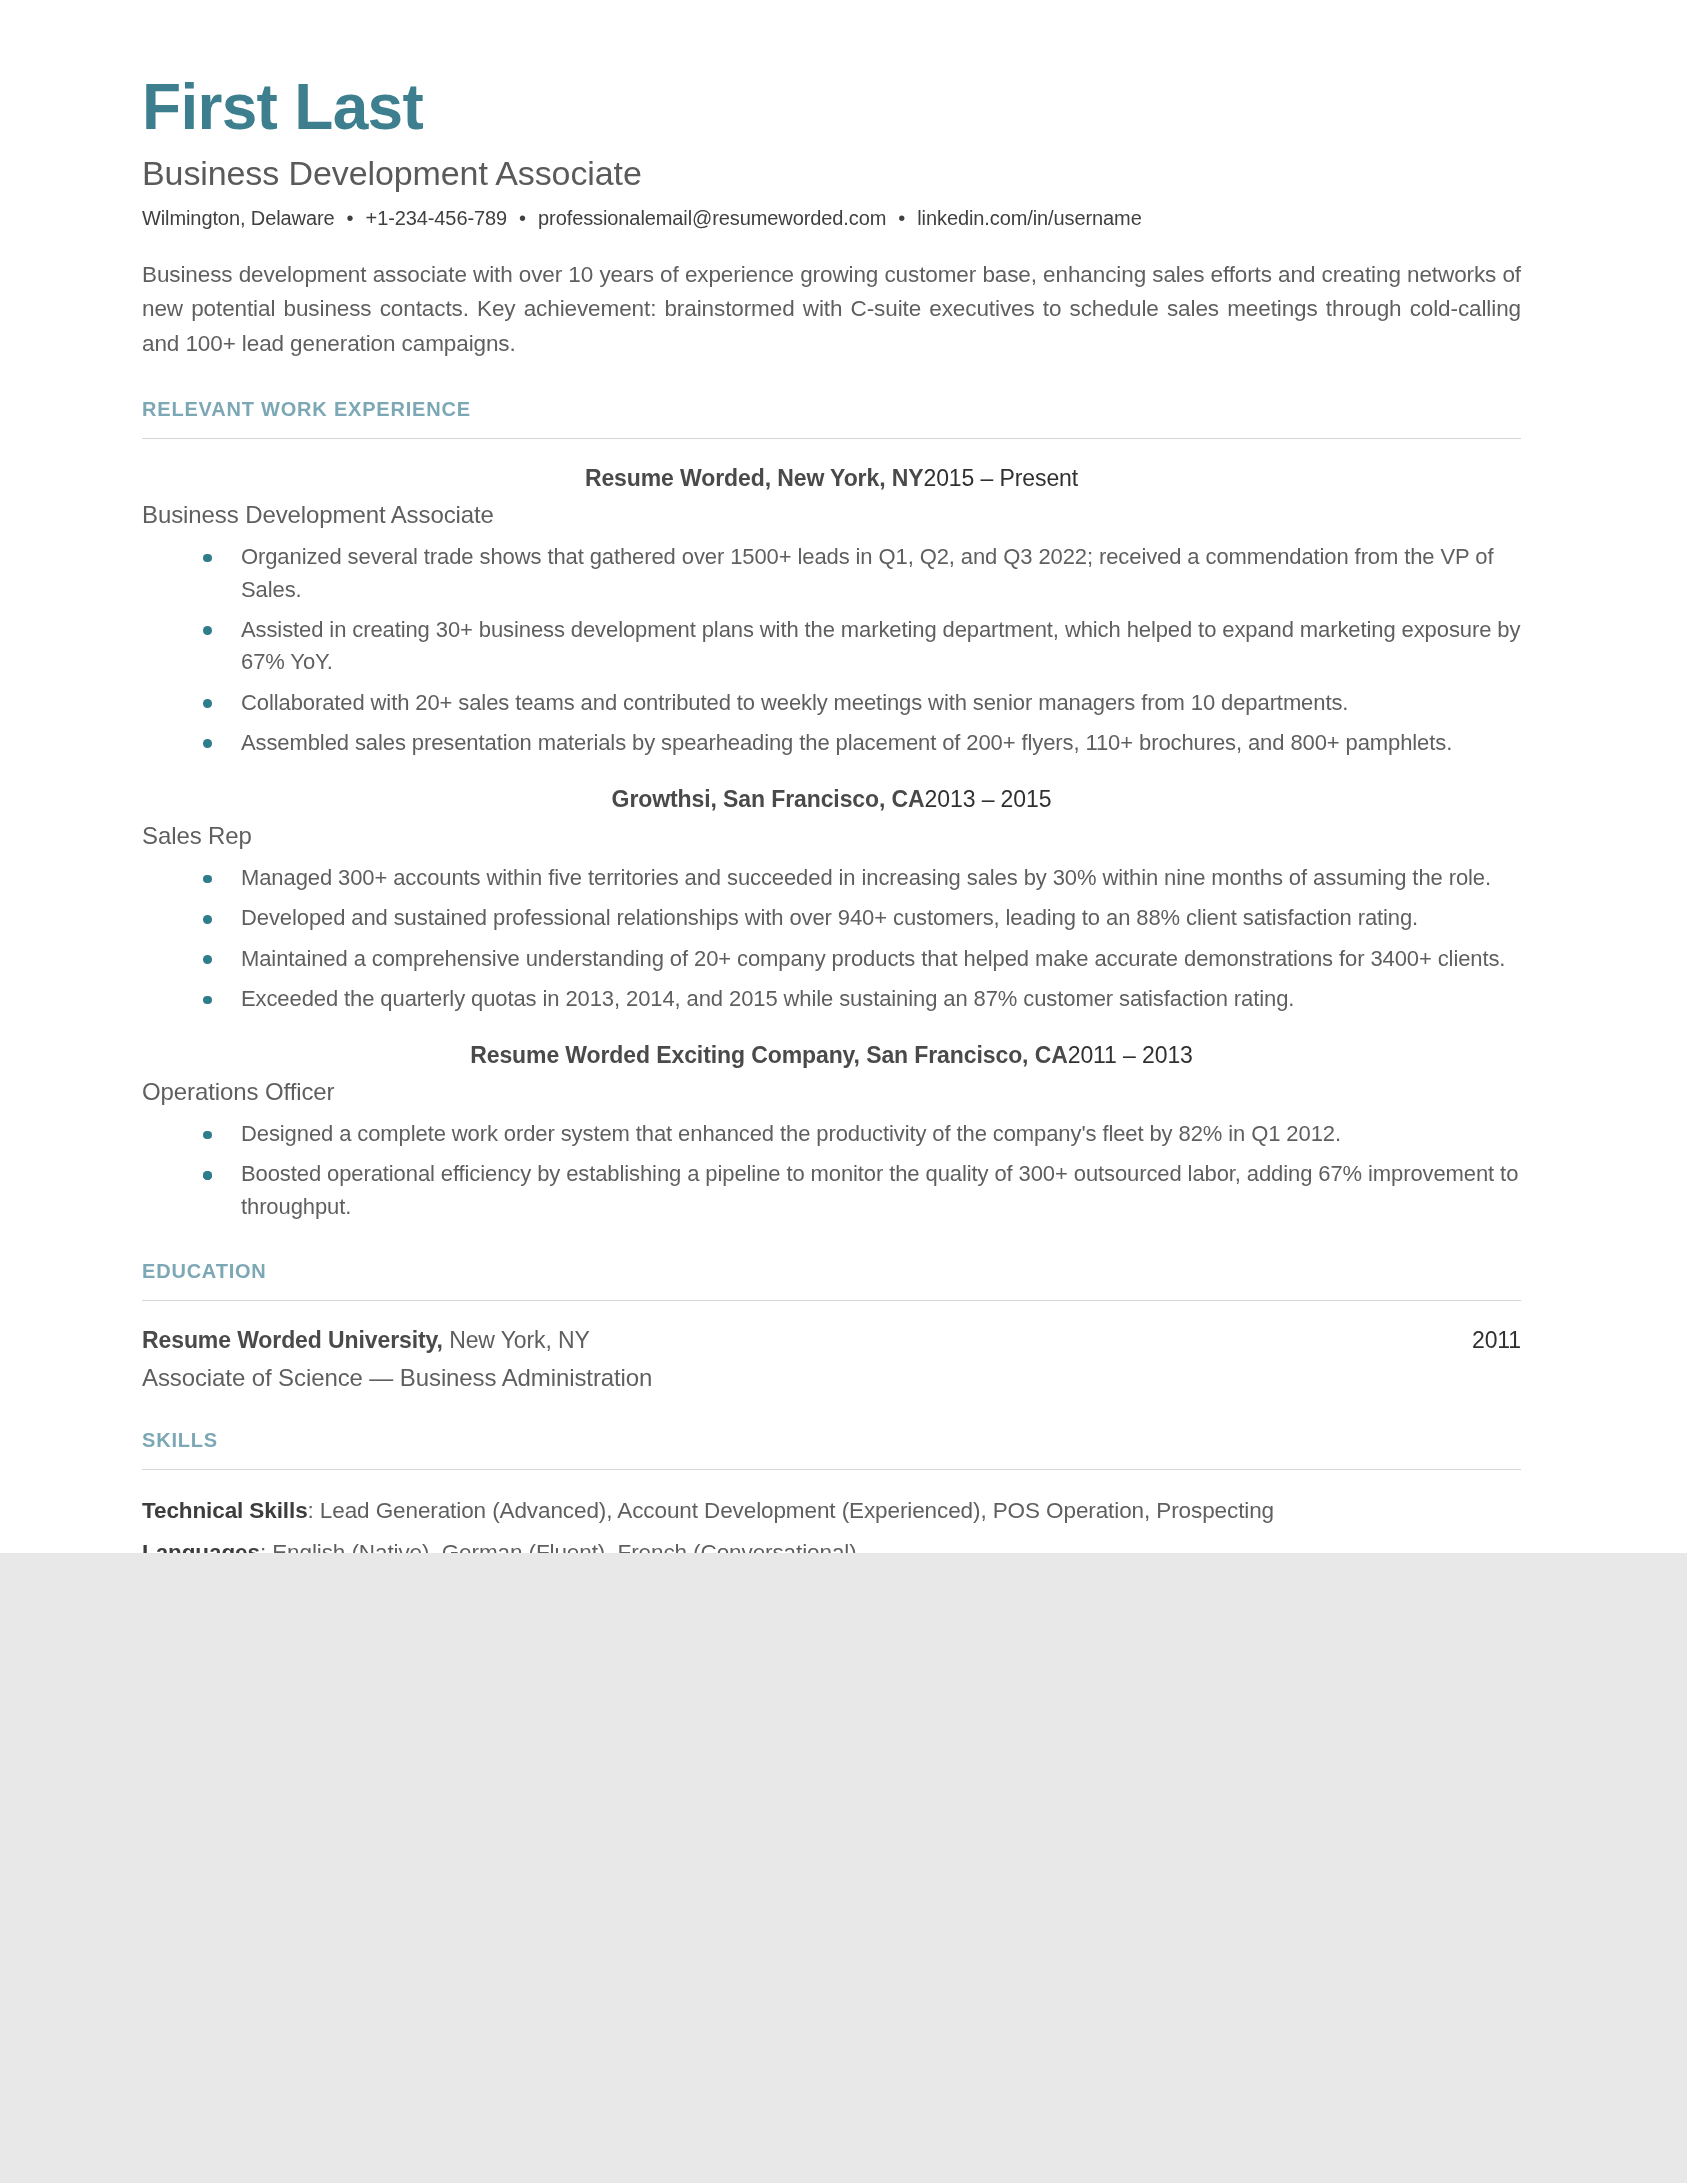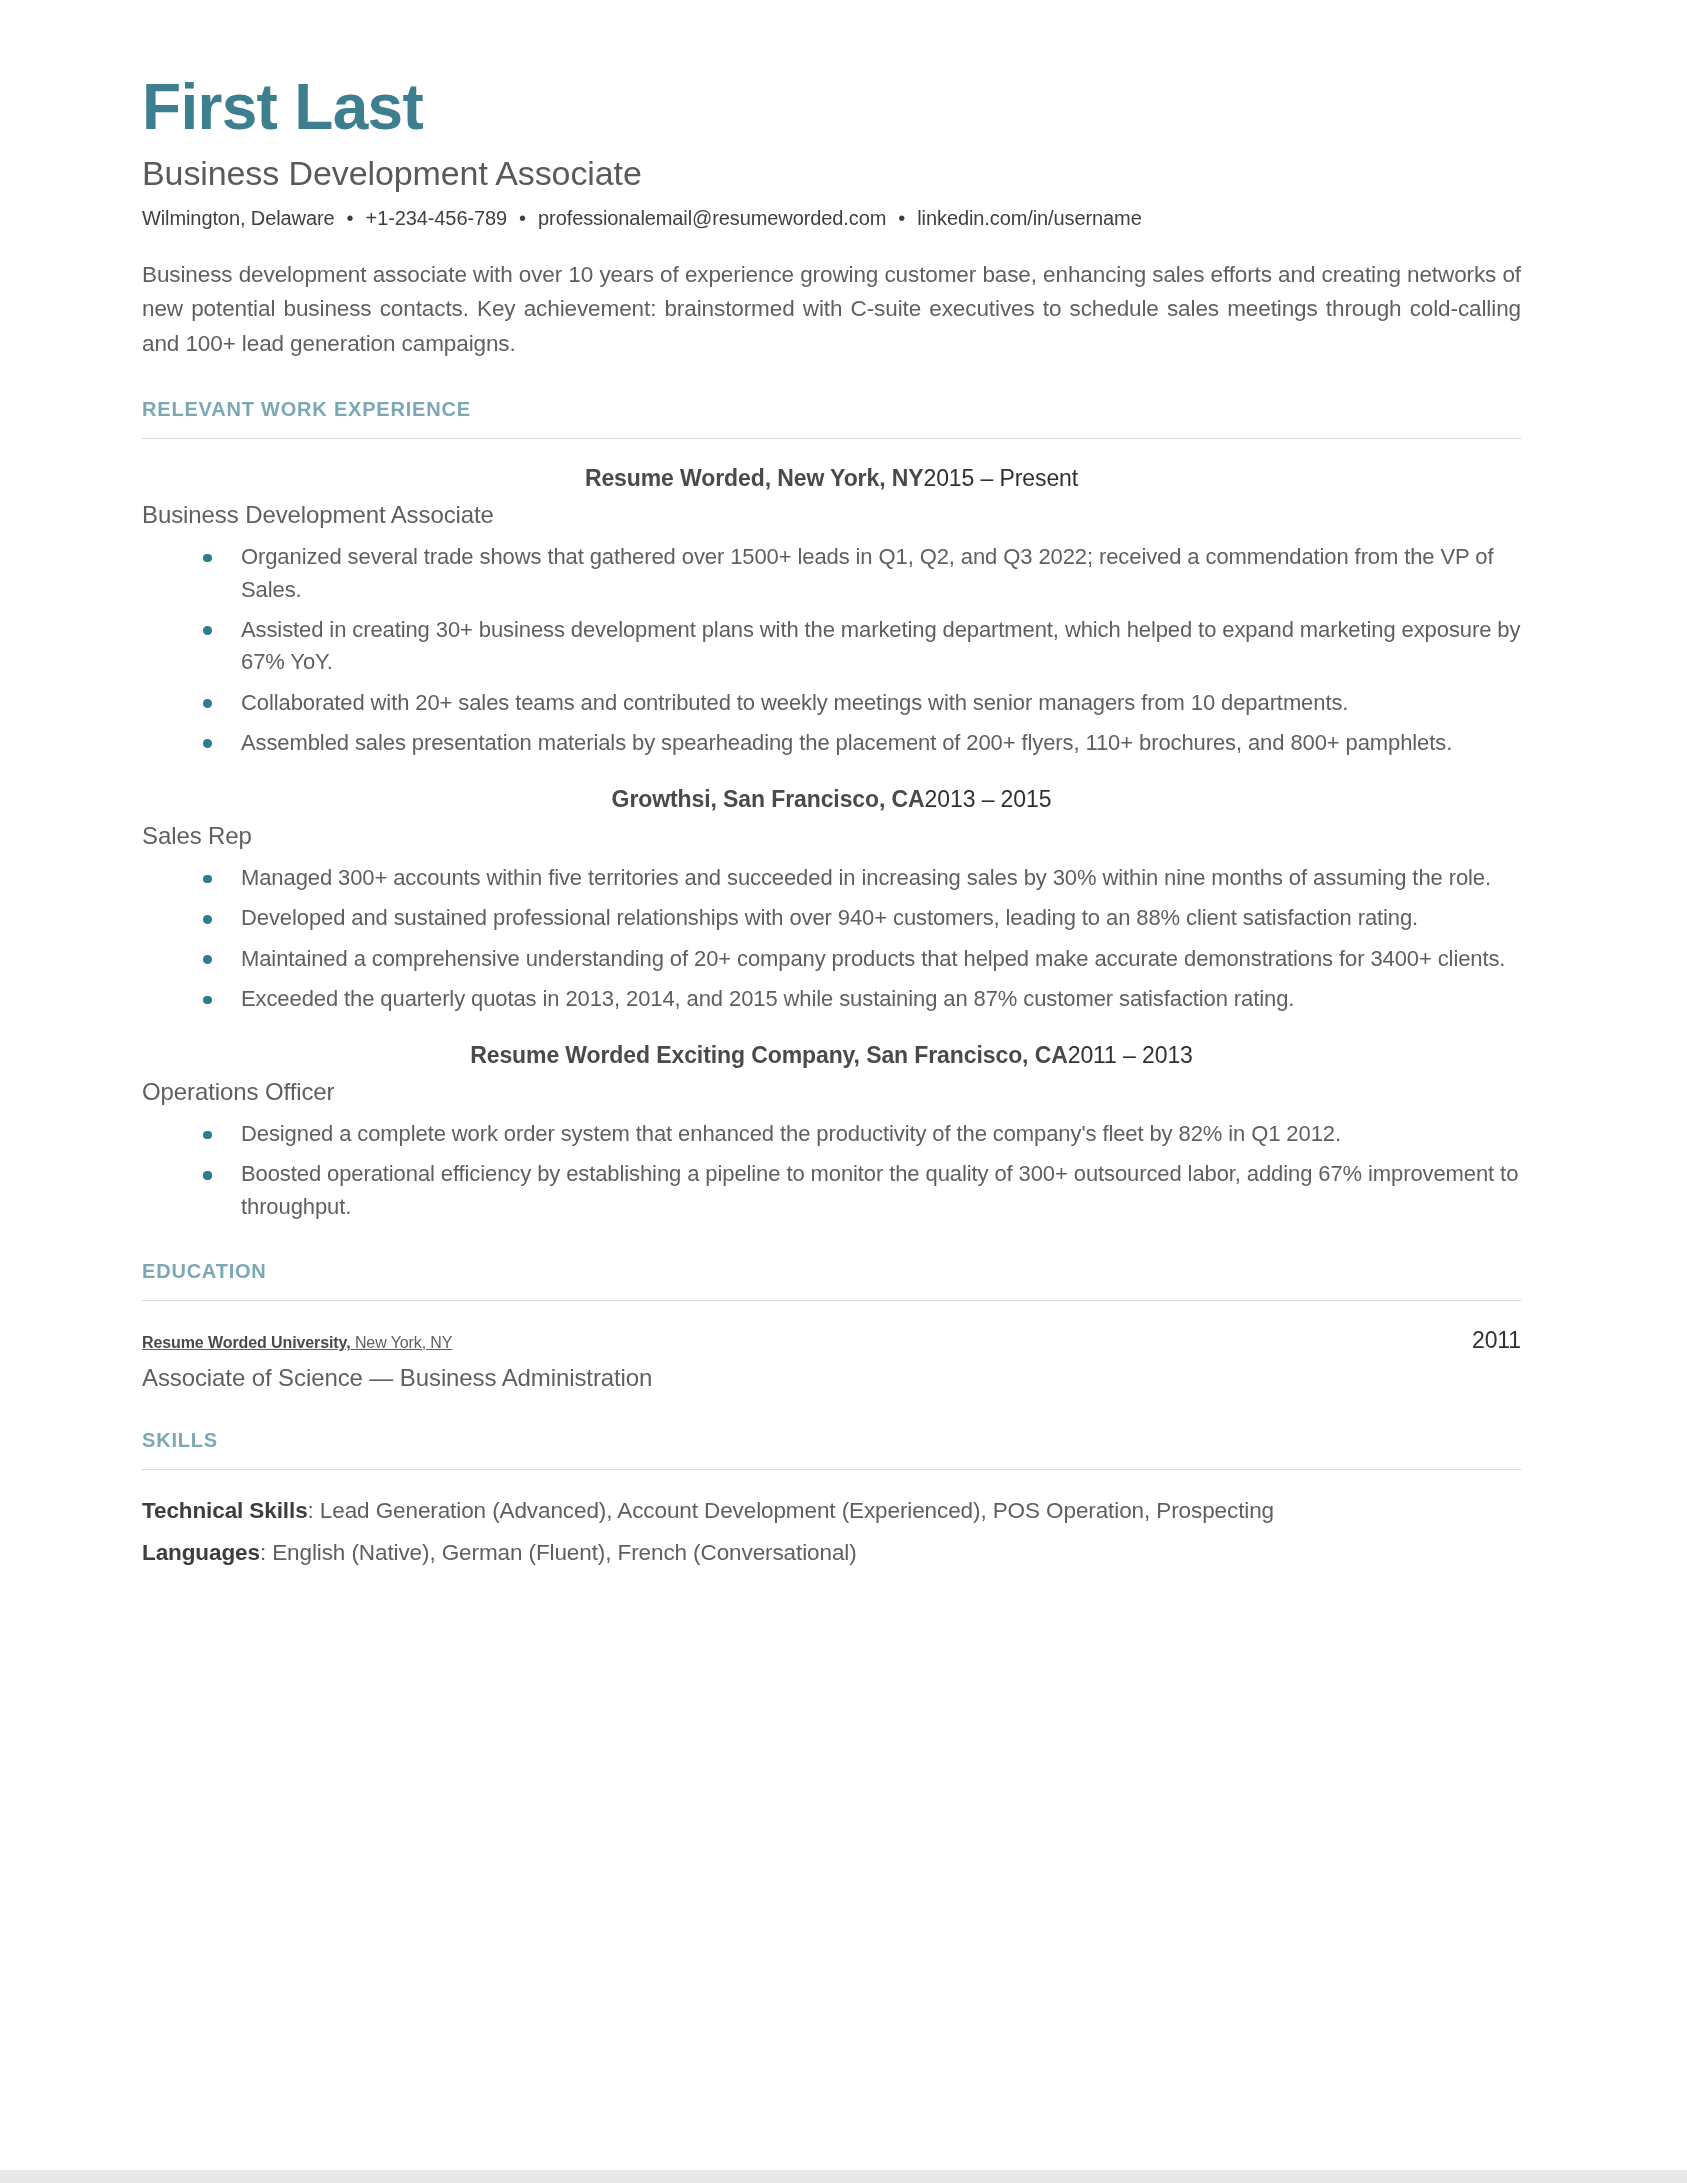--- a/index.html
+++ b/index.html
@@ -7,21 +7,21 @@
     margin: 0;
     padding: 0;
     background: #e8e8e8;
   }
   body {
     font-family: "Liberation Sans", sans-serif;
   }
   .page {
     position: relative;
     width: 1687px;
-    height: 2170px;
+    height: 1553px;
     background: #ffffff;
     box-sizing: border-box;
     padding: 12px;
     overflow: hidden;
   }
   .sheet {
     position: absolute;
     left: 142px;
     top: 0;
     width: 1386px;
@@ -134,24 +134,23 @@
 
   
   .edu-head {
     display: flex;
     justify-content: space-between;
     align-items: baseline;
     width: 1379px;
     margin-top: 26.5px;
   }
   .edu-school {
-    font-size: 16px;
-    color: #5f5f5f;
-    letter-spacing: -0.1px;
-    text-decoration: underline;
+    font-size: 23px;
+    color: #5f5f5f;
+    letter-spacing: -0.1px;
   }
   .edu-school b { color: #4a4a4a; font-weight: bold; }
   .edu-year {
     font-size: 23px;
     color: #303030;
     letter-spacing: -0.1px;
   }
   .edu-degree {
     font-size: 24px;
     color: #5f5f5f;

